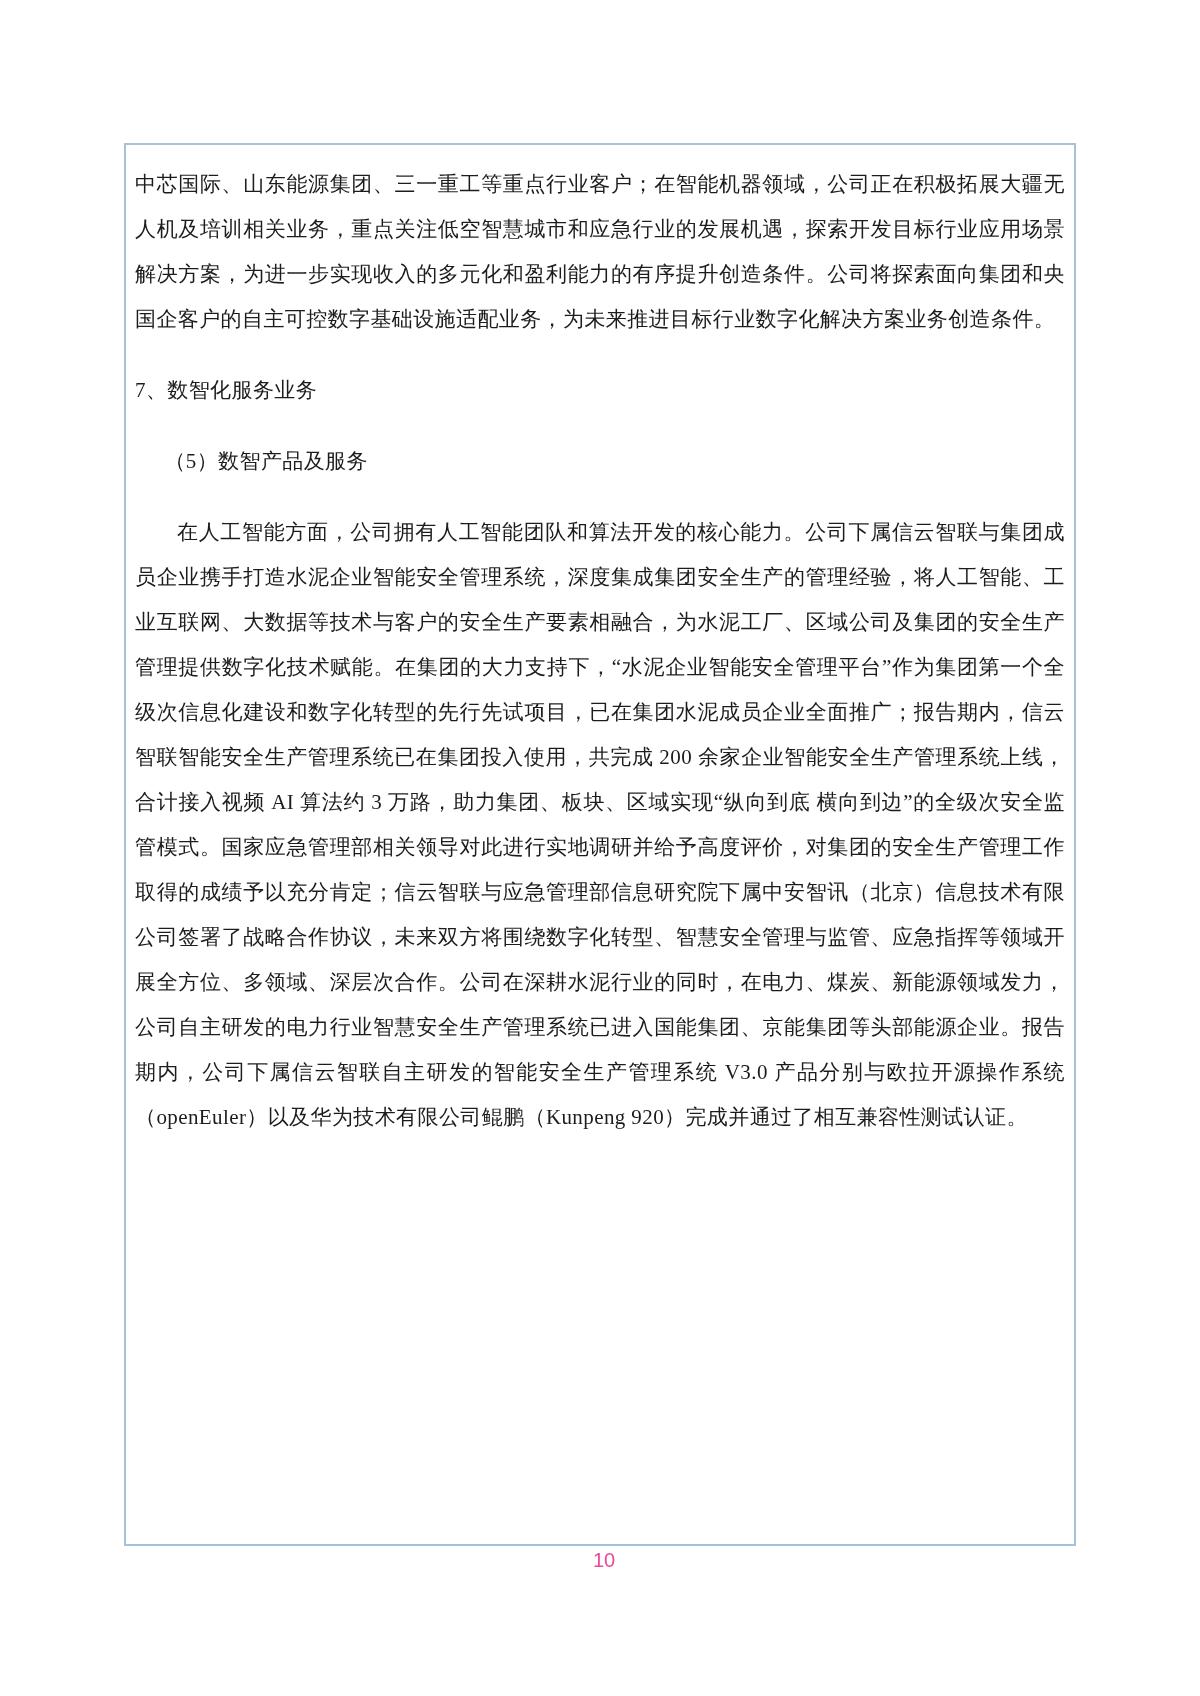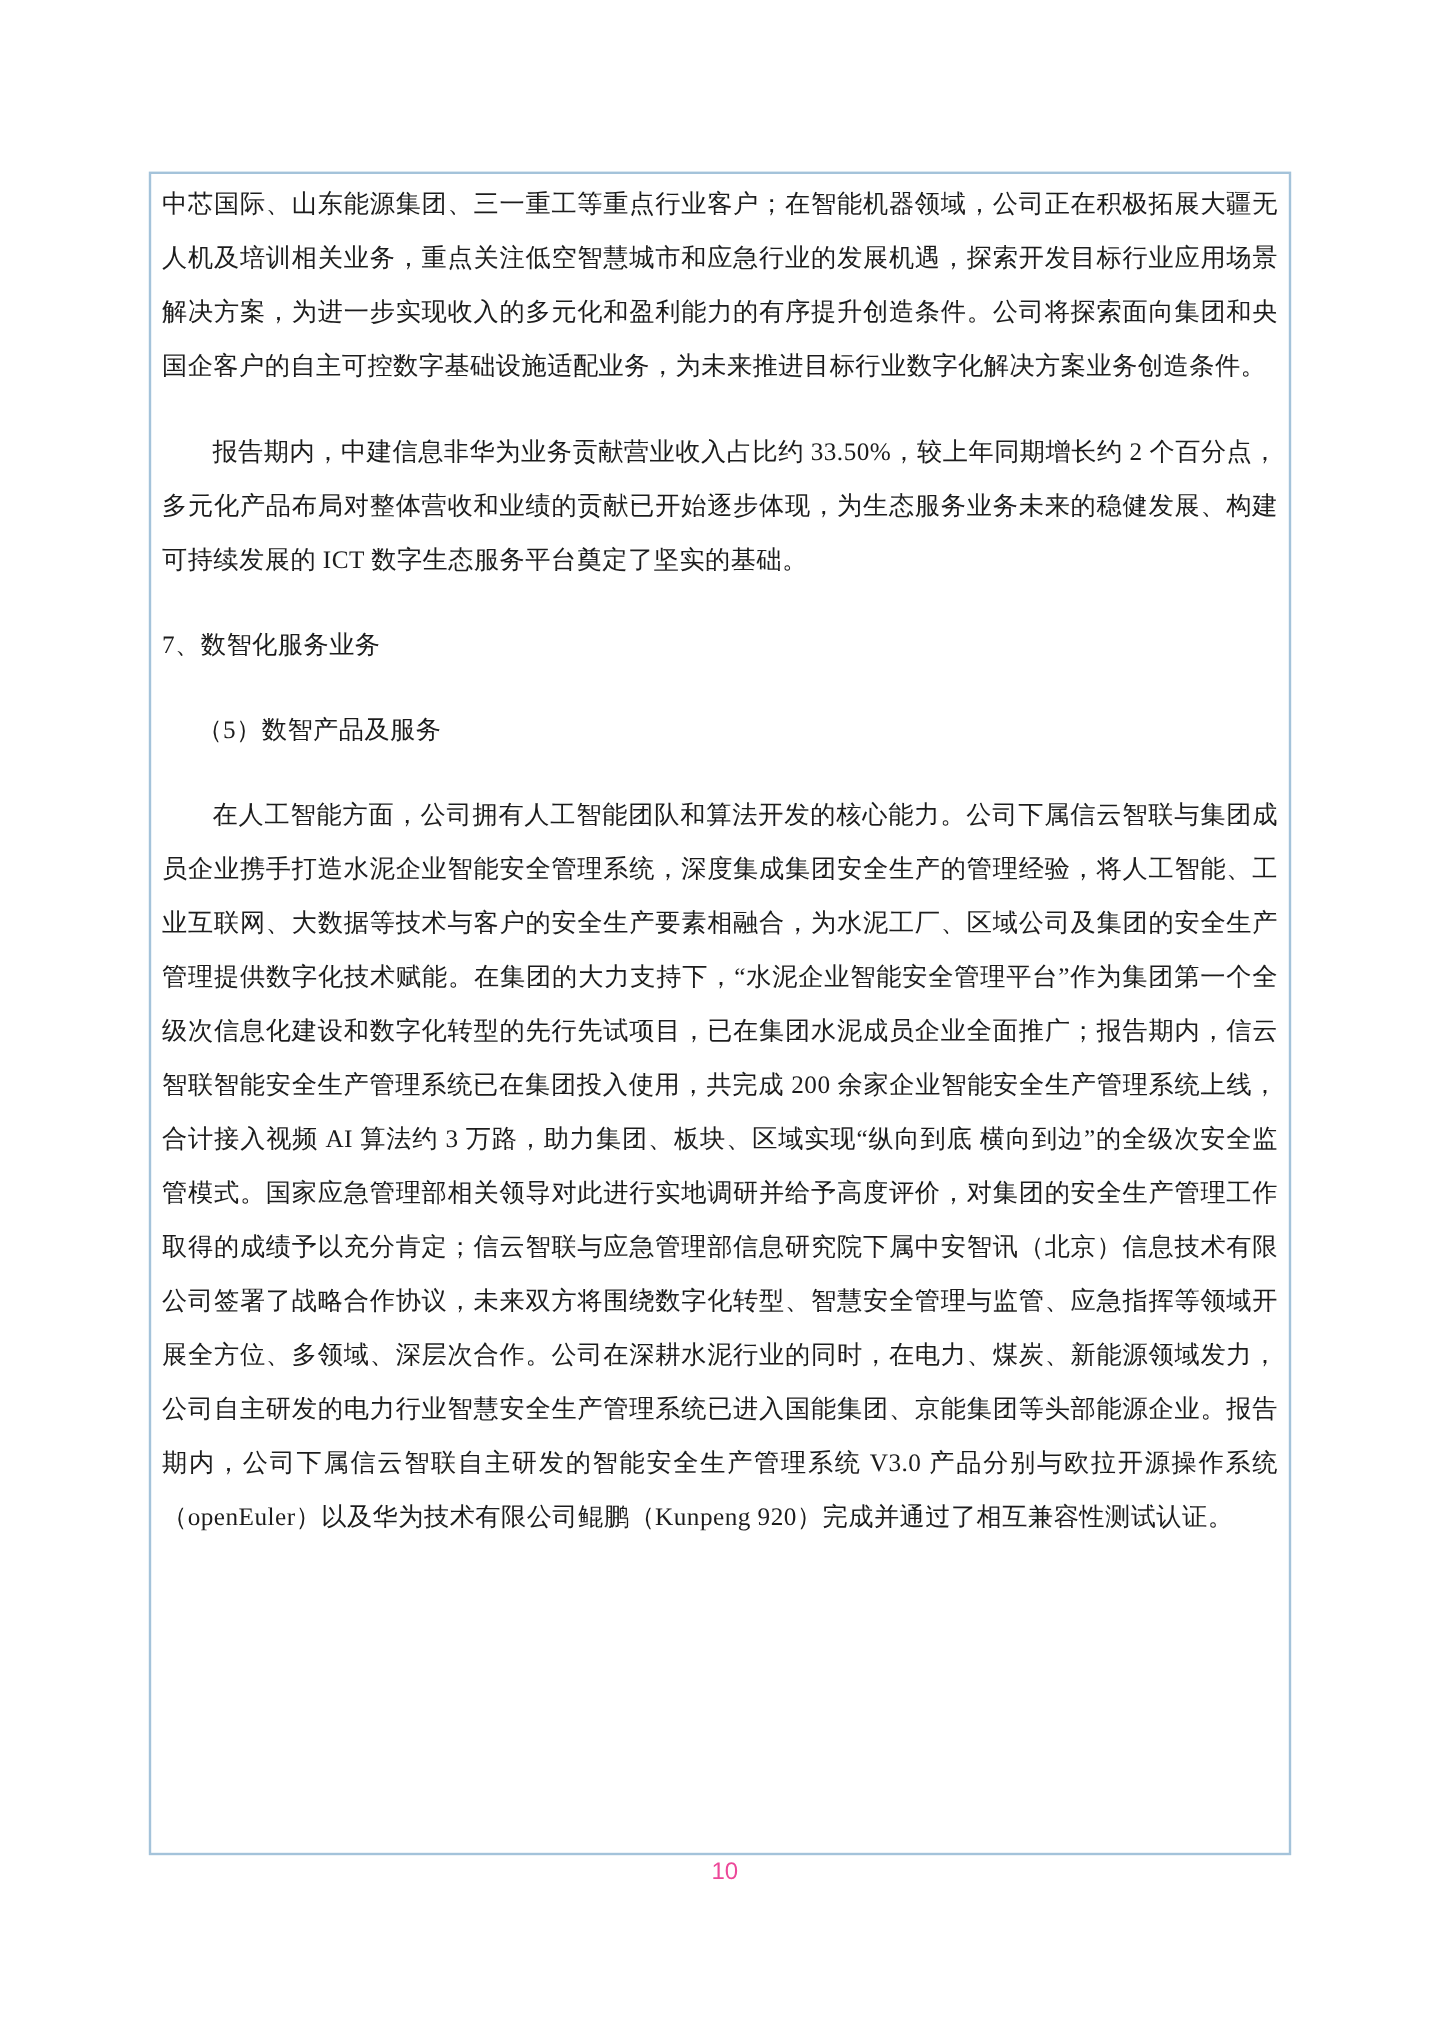--- a/index.html
+++ b/index.html
@@ -21,21 +21,21 @@
     background: #ffffff;
   }
   .content-box {
     position: absolute;
     left: 124px;
     top: 143px;
     width: 952px;
     height: 1403px;
     box-sizing: border-box;
     border: 2px solid #a4c3da;
-    padding: 3px 9px 0 9px;
+    padding: 17px 9px 0 9px;
     overflow: hidden;
     background: #ffffff;
   }
   .para {
     margin: 0;
     font-size: 21px;
     line-height: 45px;
     letter-spacing: 0.4px;
     text-align: justify;
     text-justify: inter-ideograph;
@@ -66,21 +66,20 @@
 </style>
 </head>
 <body>
 
 <div class="page">
 
   <div class="content-box">
 
     <p class="para">中芯国际、山东能源集团、三一重工等重点行业客户；在智能机器领域，公司正在积极拓展大疆无人机及培训相关业务，重点关注低空智慧城市和应急行业的发展机遇，探索开发目标行业应用场景解决方案，为进一步实现收入的多元化和盈利能力的有序提升创造条件。公司将探索面向集团和央国企客户的自主可控数字基础设施适配业务，为未来推进目标行业数字化解决方案业务创造条件。</p>
 
-    <p class="para indent">报告期内，中建信息非华为业务贡献营业收入占比约 33.50%，较上年同期增长约 2 个百分点，多元化产品布局对整体营收和业绩的贡献已开始逐步体现，为生态服务业务未来的稳健发展、构建可持续发展的 ICT 数字生态服务平台奠定了坚实的基础。</p>
 
     <p class="para section-heading">7、数智化服务业务</p>
 
     <p class="para sub-heading">（5）数智产品及服务</p>
 
 
     <p class="para indent">在人工智能方面，公司拥有人工智能团队和算法开发的核心能力。公司下属信云智联与集团成员企业携手打造水泥企业智能安全管理系统，深度集成集团安全生产的管理经验，将人工智能、工业互联网、大数据等技术与客户的安全生产要素相融合，为水泥工厂、区域公司及集团的安全生产管理提供数字化技术赋能。在集团的大力支持下，“水泥企业智能安全管理平台”作为集团第一个全级次信息化建设和数字化转型的先行先试项目，已在集团水泥成员企业全面推广；报告期内，信云智联智能安全生产管理系统已在集团投入使用，共完成 200 余家企业智能安全生产管理系统上线，合计接入视频 AI 算法约 3 万路，助力集团、板块、区域实现“纵向到底 横向到边”的全级次安全监管模式。国家应急管理部相关领导对此进行实地调研并给予高度评价，对集团的安全生产管理工作取得的成绩予以充分肯定；信云智联与应急管理部信息研究院下属中安智讯（北京）信息技术有限公司签署了战略合作协议，未来双方将围绕数字化转型、智慧安全管理与监管、应急指挥等领域开展全方位、多领域、深层次合作。公司在深耕水泥行业的同时，在电力、煤炭、新能源领域发力，公司自主研发的电力行业智慧安全生产管理系统已进入国能集团、京能集团等头部能源企业。报告期内，公司下属信云智联自主研发的智能安全生产管理系统 V3.0 产品分别与欧拉开源操作系统（openEuler）以及华为技术有限公司鲲鹏（Kunpeng 920）完成并通过了相互兼容性测试认证。</p>
 
   </div>
 

